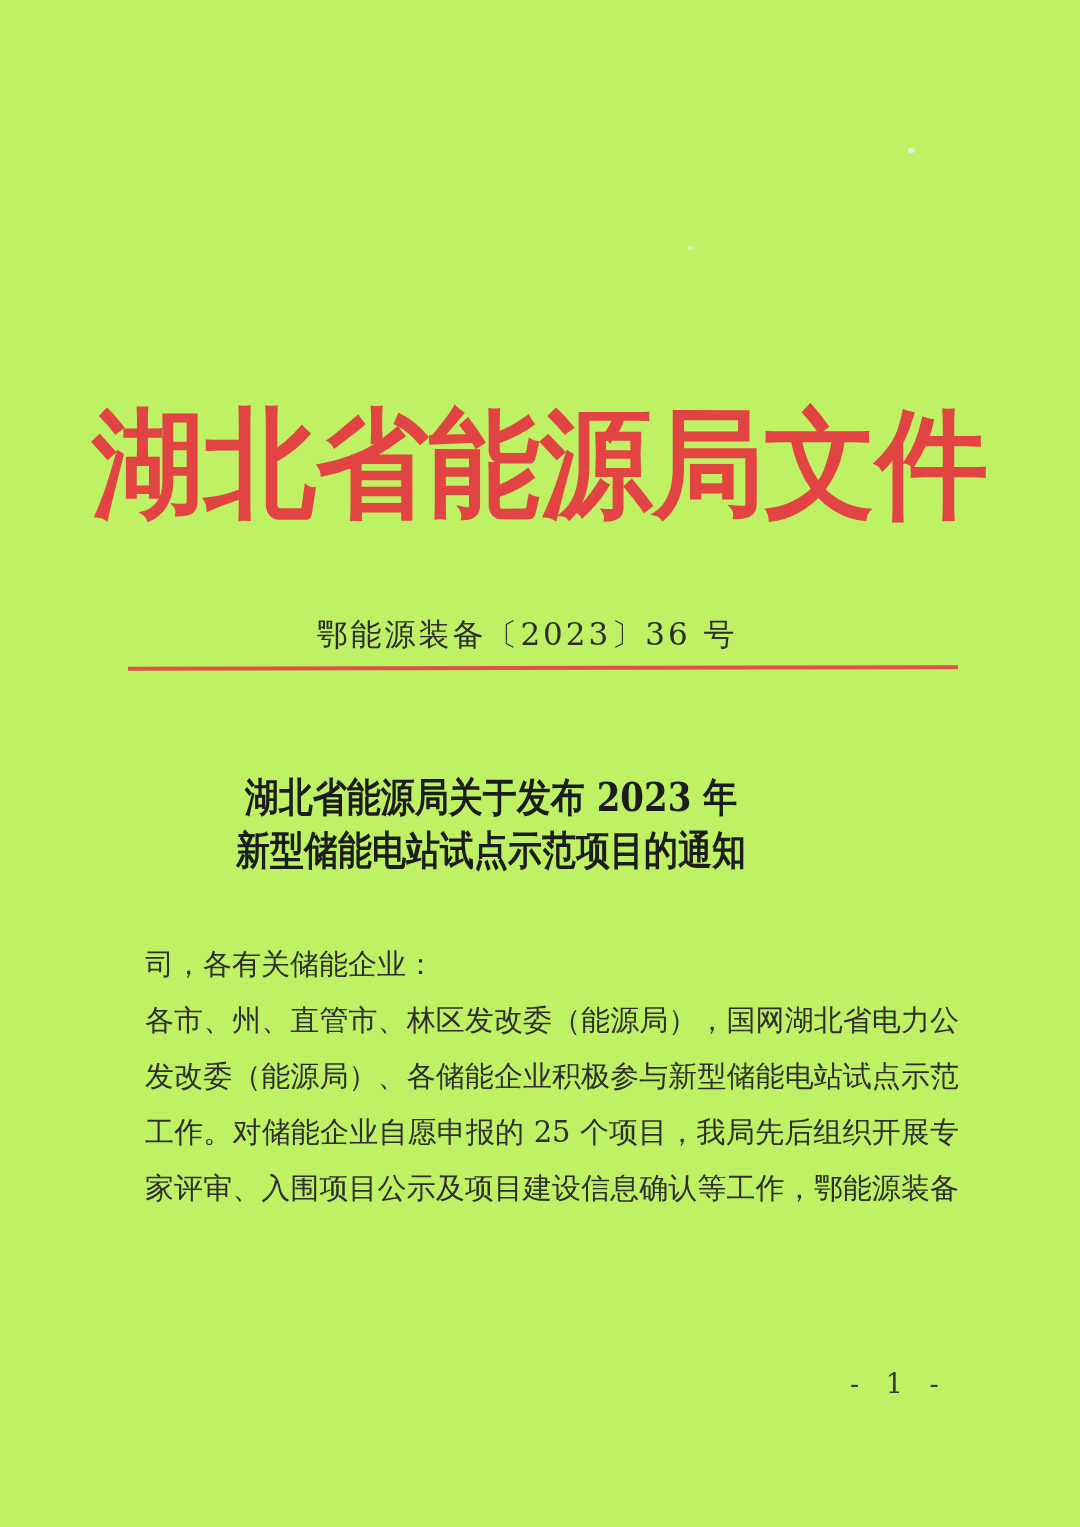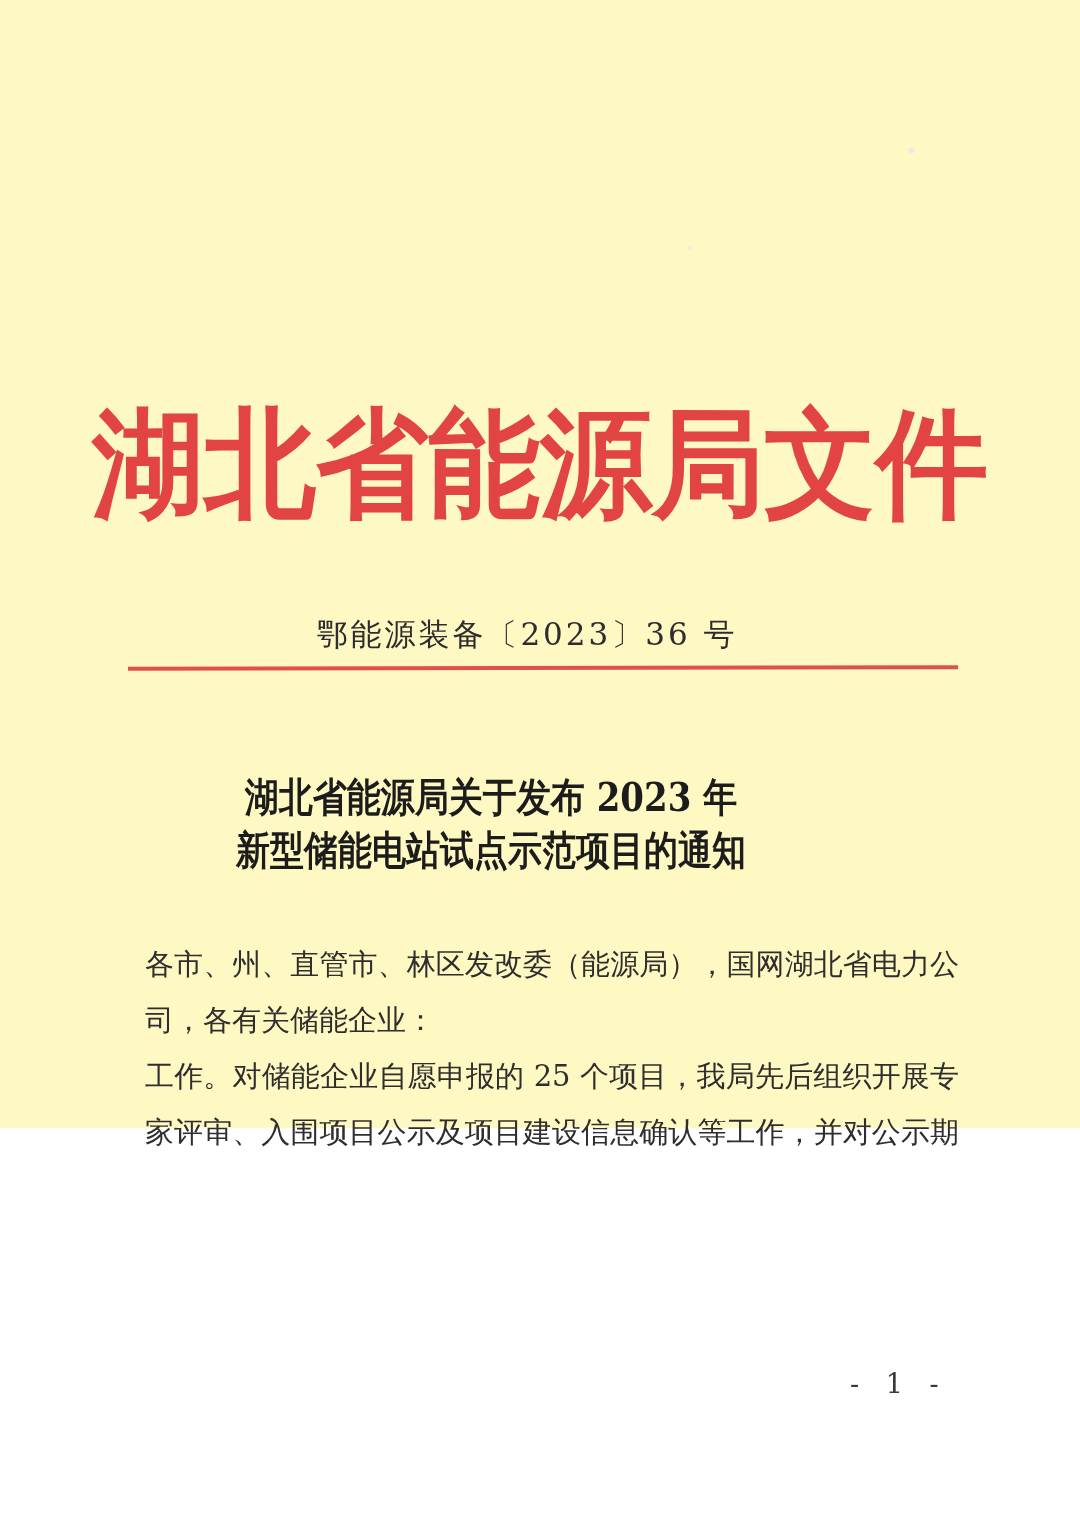--- a/index.html
+++ b/index.html
@@ -4,22 +4,22 @@
 <style>
   * { margin: 0; padding: 0; box-sizing: border-box; }
   html, body {
     width: 1080px; height: 1527px;
     background: #ffffff;
     font-family: "DejaVu Serif", "Liberation Serif", serif;
     overflow: hidden;
   }
   .page {
     position: relative;
-    width: 1080px; height: 1128px;
-    background: #fef9c3;
+    width: 1080px; height: 1527px;
+    background: #bef264;
   }
   
   .agency-header {
     position: absolute;
     top: 392px; left: 0;
     width: 1080px;
     text-align: center;
     font-size: 112px;
     font-weight: bold;
     letter-spacing: 0px;
@@ -114,21 +114,22 @@
   <div class="doc-number">鄂能源装备〔2023〕36 号</div>
 
   <div class="red-divider"></div>
 
   <div class="doc-title">
     <div>湖北省能源局关于发布 2023 年</div>
     <div>新型储能电站试点示范项目的通知</div>
   </div>
 
   <div class="body-block">
+    <div class="body-line">司，各有关储能企业：</div>
     <div class="body-line just">各市、州、直管市、林区发改委（能源局），国网湖北省电力公</div>
-    <div class="body-line">司，各有关储能企业：</div>
+    <div class="body-line just">发改委（能源局）、各储能企业积极参与新型储能电站试点示范</div>
     <div class="body-line just">工作。对储能企业自愿申报的 25 个项目，我局先后组织开展专</div>
-    <div class="body-line just">家评审、入围项目公示及项目建设信息确认等工作，并对公示期</div>
+    <div class="body-line just">家评审、入围项目公示及项目建设信息确认等工作，鄂能源装备</div>
   </div>
 
   <div class="page-number">- 1 -</div>
 
 </div>
 
 </body></html>

